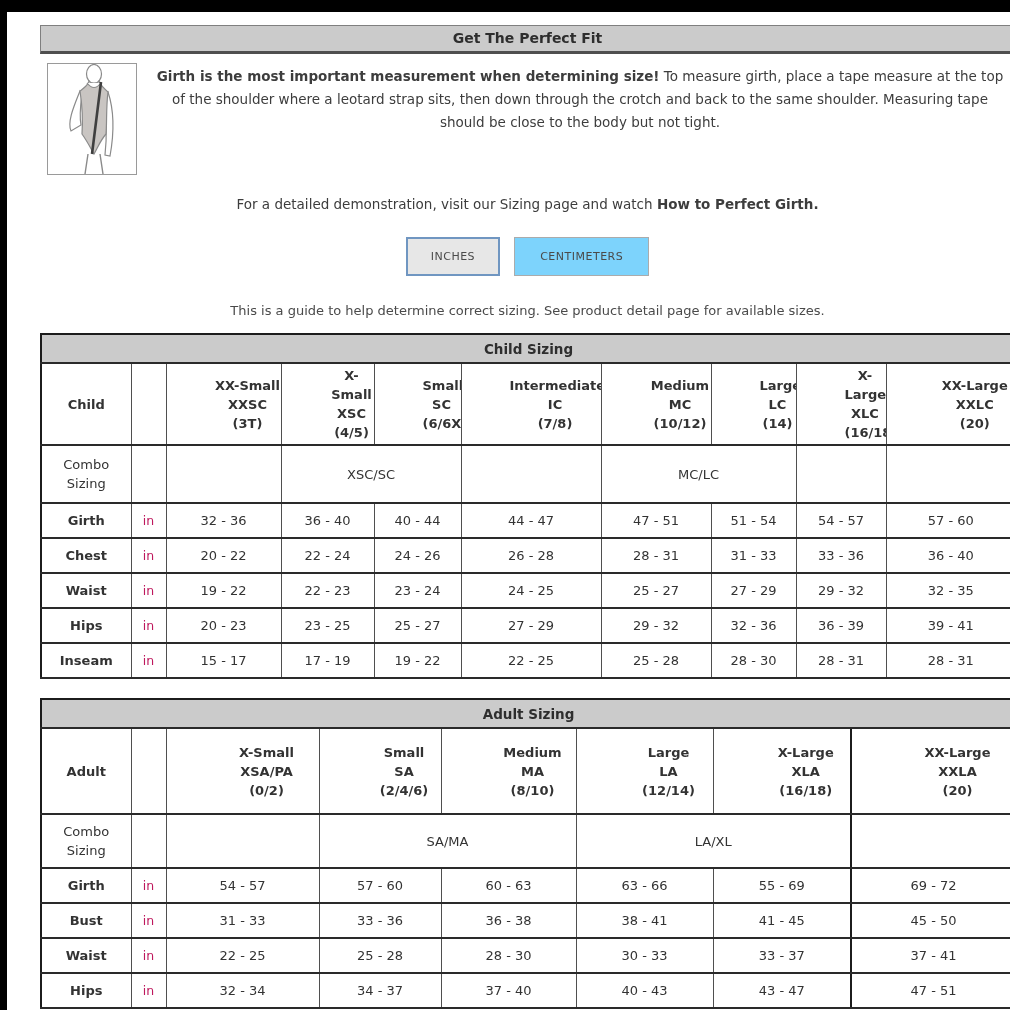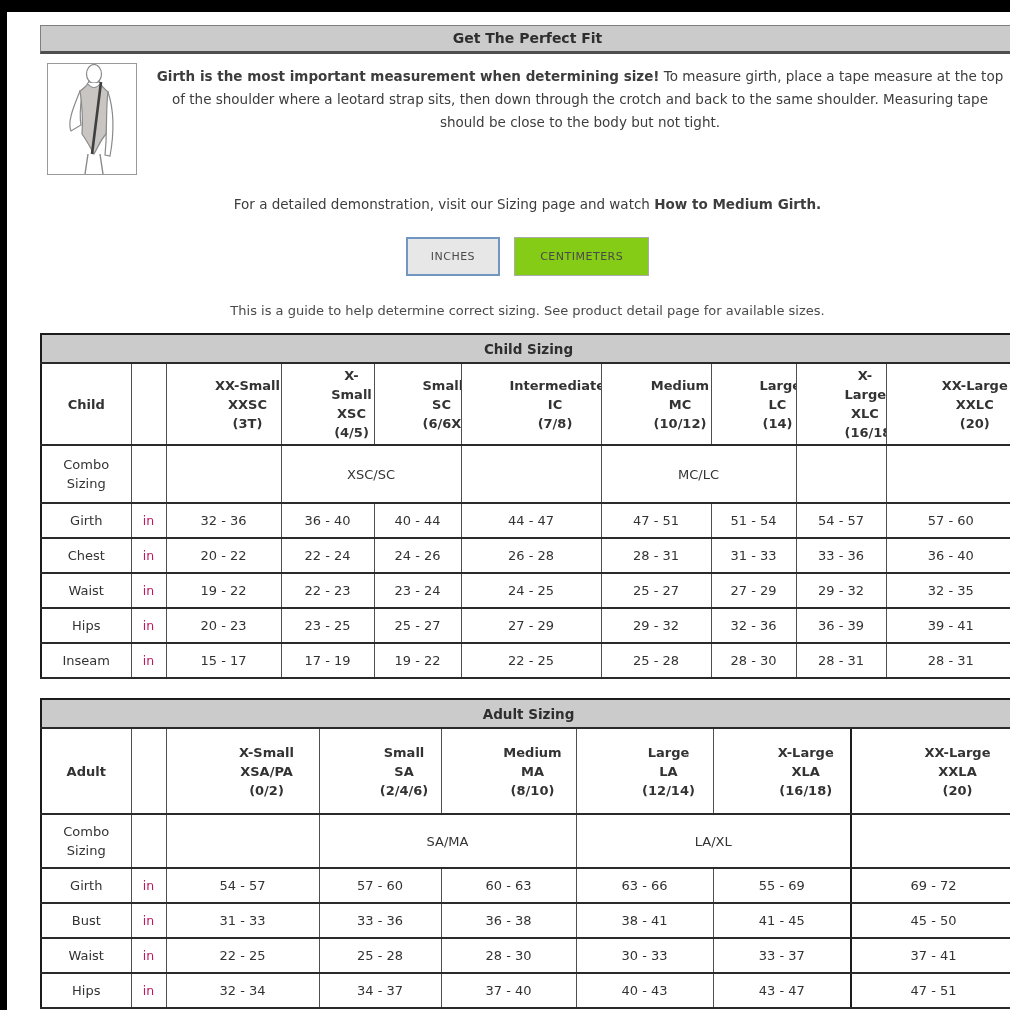--- a/index.html
+++ b/index.html
@@ -20,21 +20,21 @@
   .intro-text{flex:1;text-align:center;font-size:13.5px;line-height:23px;
     color:#3d3d3d;padding:2px 6px 0 14px;}
   .demo-line{margin-top:21px;text-align:center;font-size:13.5px;color:#3d3d3d;
     width:975px;}
 
   
   .toggle-row{margin-top:25px;width:975px;text-align:center;}
   .btn{display:inline-block;font-size:11px;color:#4a4a4a;cursor:pointer;
     font-family:inherit;letter-spacing:.5px;}
   .btn-inches{background:#e7e7e7;border:2px solid #7096c1;padding:11px 23px;}
-  .btn-cm{background:#84cc16;border:1px solid #ababab;padding:12px 25px;
+  .btn-cm{background:#7dd3fc;border:1px solid #ababab;padding:12px 25px;
     margin-left:9px;}
 
   .guide-note{margin-top:27px;width:975px;text-align:center;font-size:13px;
     color:#4a4a4a;}
 
   
   table{border-collapse:collapse;table-layout:fixed;width:975px;
     border:2px solid #1c1c1c;color:#333;}
   .child-tbl{margin-top:15px;}
   .adult-tbl{margin-top:19px;}
@@ -42,21 +42,21 @@
     font-size:13px;padding:0;overflow:hidden;}
   .section-bar td{background:#cbcbcb;font-weight:bold;font-size:13.5px;
     height:27px;border-bottom:2px solid #2a2a2a;color:#2e2e2e;}
   .hdr-row th{height:80px;font-weight:bold;border-bottom:2px solid #2a2a2a;}
   .hdr-row .hline{line-height:19px;margin-left:48px;}
   .adult-tbl .hdr-row th{height:84px;}
   .combo-row td{height:56px;font-size:13px;border-bottom:2px solid #2a2a2a;}
   .adult-tbl .combo-row td{height:52px;}
   .combo-lbl{font-weight:normal;line-height:19px;margin-top:36px;}
   .data-row td{height:33px;border-bottom:2px solid #2a2a2a;}
-  .lbl{font-weight:normal;}
+  .lbl{font-weight:bold;}
   .unit{font-size:12.5px;color:#be185d;}
   .hl{border-left:2px solid #1c1c1c;}
 </style>
 </head>
 <body>
 
 <div id="canvas">
 <div id="content">
 
   <div class="title-bar">Get The Perfect Fit</div>
@@ -73,21 +73,21 @@
         <path d="M40,90 L37,110 M52,90 L55,110" stroke="#8a8a8a" stroke-width="1.4" fill="none"></path>
         <line x1="53" y1="18" x2="44" y2="90" stroke="#3f3f3f" stroke-width="2.6"></line>
       </svg>
     </div>
     <div class="intro-text">
       <b>Girth is the most important measurement when determining size!</b><span> To measure girth, place a tape measure at the top of the shoulder where a leotard strap sits, then down through the crotch and back to the same shoulder. Measuring tape should be close to the body but not tight.</span>
     </div>
   </div>
 
   <div class="demo-line">
-    <span>For a detailed demonstration, visit our Sizing page and watch </span><b>How to Medium Girth.</b>
+    <span>For a detailed demonstration, visit our Sizing page and watch </span><b>How to Perfect Girth.</b>
   </div>
 
   <div class="toggle-row">
     <span class="btn btn-inches">INCHES</span>
     <span class="btn btn-cm">CENTIMETERS</span>
   </div>
 
   <div class="guide-note">This is a guide to help determine correct sizing. See product detail page for available sizes.</div>
 
   <table class="child-tbl">

